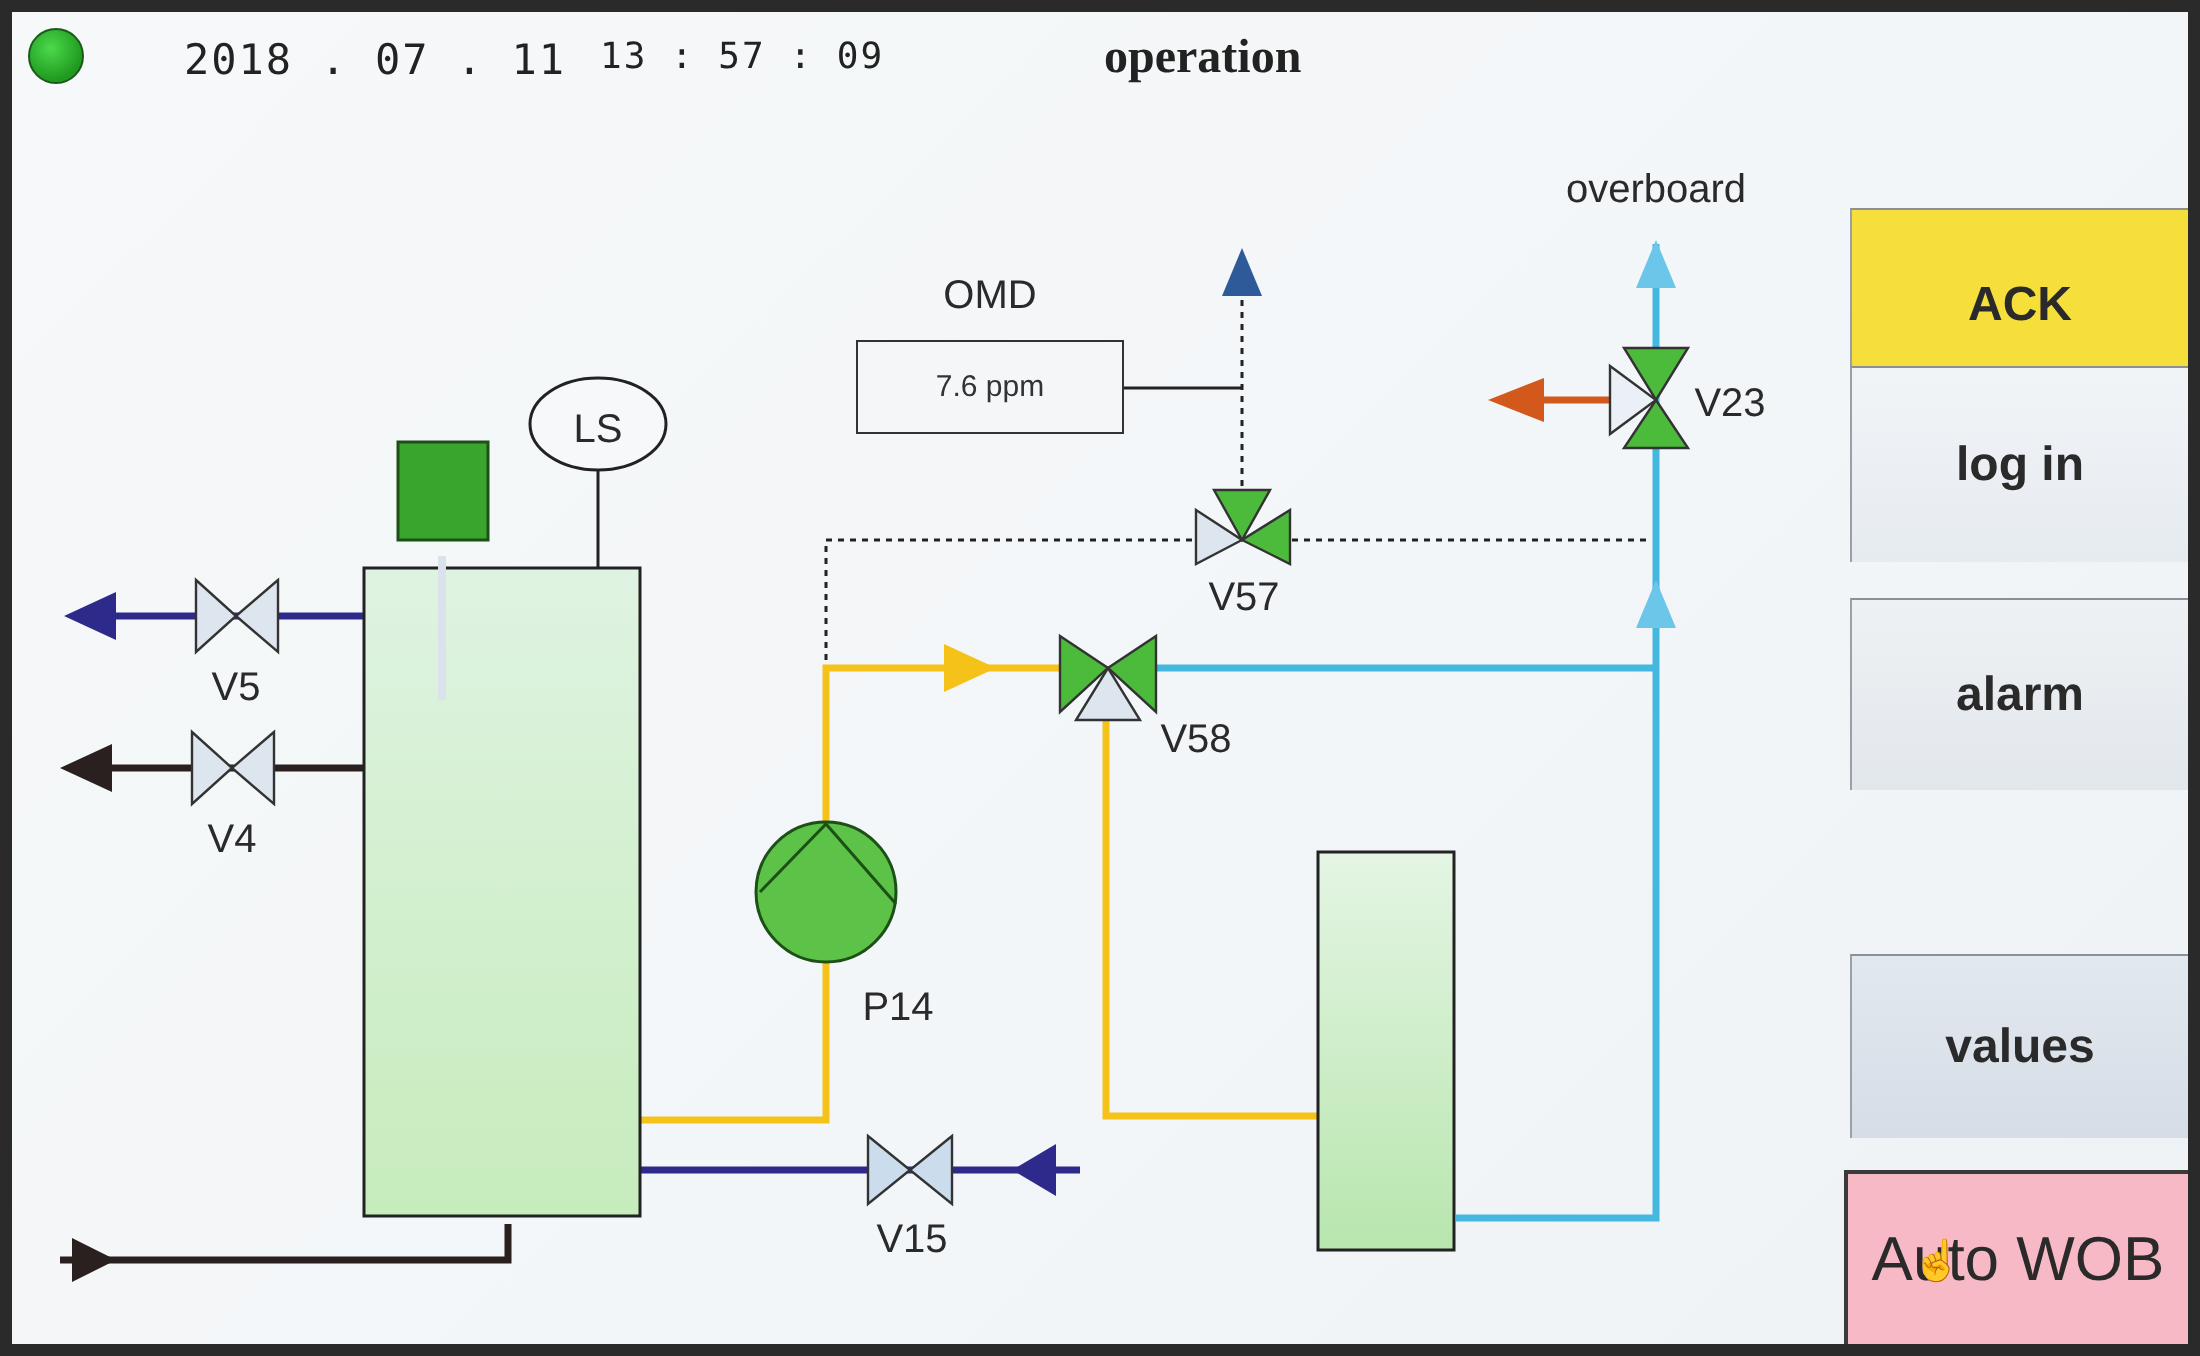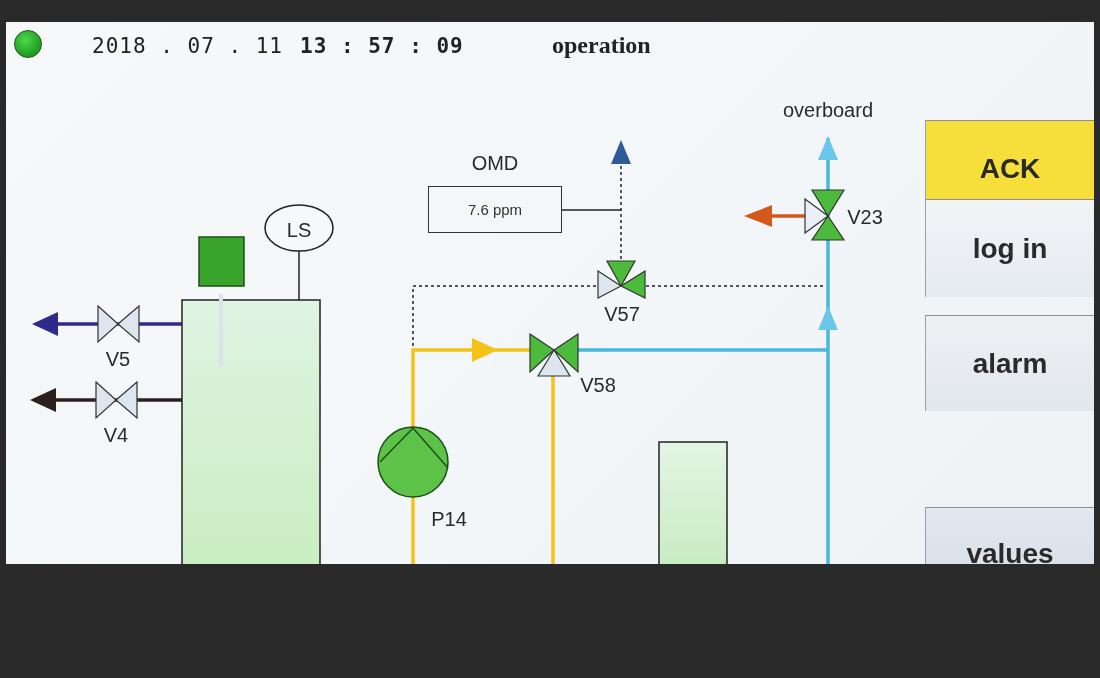--- a/index.html
+++ b/index.html
@@ -3,50 +3,49 @@
 <meta charset="utf-8">
 <style>
   html, body { margin: 0; padding: 0; }
   body {
     width: 1100px; height: 678px; overflow: hidden;
     background: #2a2a2a;
     font-family: "Liberation Sans", sans-serif;
     position: relative;
   }
   #screen {
-    position: absolute; left: 6px; top: 6px; width: 1088px; height: 542px;
+    position: absolute; left: 6px; top: 6px; width: 1088px; height: 666px;
     background: linear-gradient(135deg, #f6f8f9 0%, #f3f6f8 60%, #eef2f5 100%);
     overflow: hidden;
-    margin-top: 16px;
   }
   .hdr-text { position: absolute; top: 12px; font-size: 22px; color: #222; }
   #status-led {
     position: absolute; left: 8px; top: 8px; width: 26px; height: 26px; border-radius: 50%;
     background: radial-gradient(circle at 40% 35%, #4cd94c, #1f9a1f 70%);
     border: 1px solid #1a5a1a;
   }
   #date { left: 86px; font-family: "DejaVu Sans Mono", monospace; font-size: 21px; letter-spacing: 1px; }
-  #time { left: 294px; font-family: "DejaVu Sans Mono", monospace; font-size: 21px; letter-spacing: 1px; font-weight: bold; }
+  #time { left: 294px; font-family: "DejaVu Sans Mono", monospace; font-size: 18px; letter-spacing: 1px; }
   #title { left: 546px; font-weight: bold; font-size: 24px; top: 10px; font-family: Liberation Serif, serif; }
 
   #side {
     position: absolute; left: 919px; top: 98px; width: 169px; height: 568px;
   }
   .side-btn {
     position: absolute; left: 0; width: 169px;
     display: flex; align-items: center; justify-content: center;
-    font-weight: bold; font-size: 28px; color: #2a2a2a;
+    font-weight: bold; font-size: 24px; color: #2a2a2a;
     border-top: 1px solid #8c9096; border-left: 1px solid #9aa0a8;
     box-sizing: border-box; cursor: pointer;
   }
   #btn-ack { top: 0; height: 97px; background: #f6df3a; }
   #btn-login { top: 79px; height: 98px; background: linear-gradient(#f1f4f7,#e6ebf0); }
   #btn-alarm { top: 195px; height: 96px; background: linear-gradient(#eef1f4,#e2e7ec); }
   #btn-curve { top: 291px; height: 96px; background: linear-gradient(#e9edf2,#dde3ea); border-top: 2px solid #5a5e64; }
-  #btn-values { top: 387px; height: 92px; background: linear-gradient(#e2e8ef,#d6dde6); }
+  #btn-values { top: 373px; height: 92px; background: linear-gradient(#e2e8ef,#d6dde6); }
   #btn-auto {
     top: 481px; height: 87px; background: #f7b9c6; font-weight: normal; font-size: 31px;
     border-top: 2px solid #3a3a3a; border-left: 2px solid #3a3a3a;
     left: -3px; width: 172px;
   }
   #diagram { position: absolute; left: 0; top: 0; }
   .lbl { font-family: "Liberation Sans", sans-serif; font-size: 20px; fill: #2a2a2a; }
   #omd-box {
     position: absolute; left: 422px; top: 164px; width: 134px; height: 47px;
     border: 1.5px solid #333; background: #f4f6f8; box-sizing: border-box;

